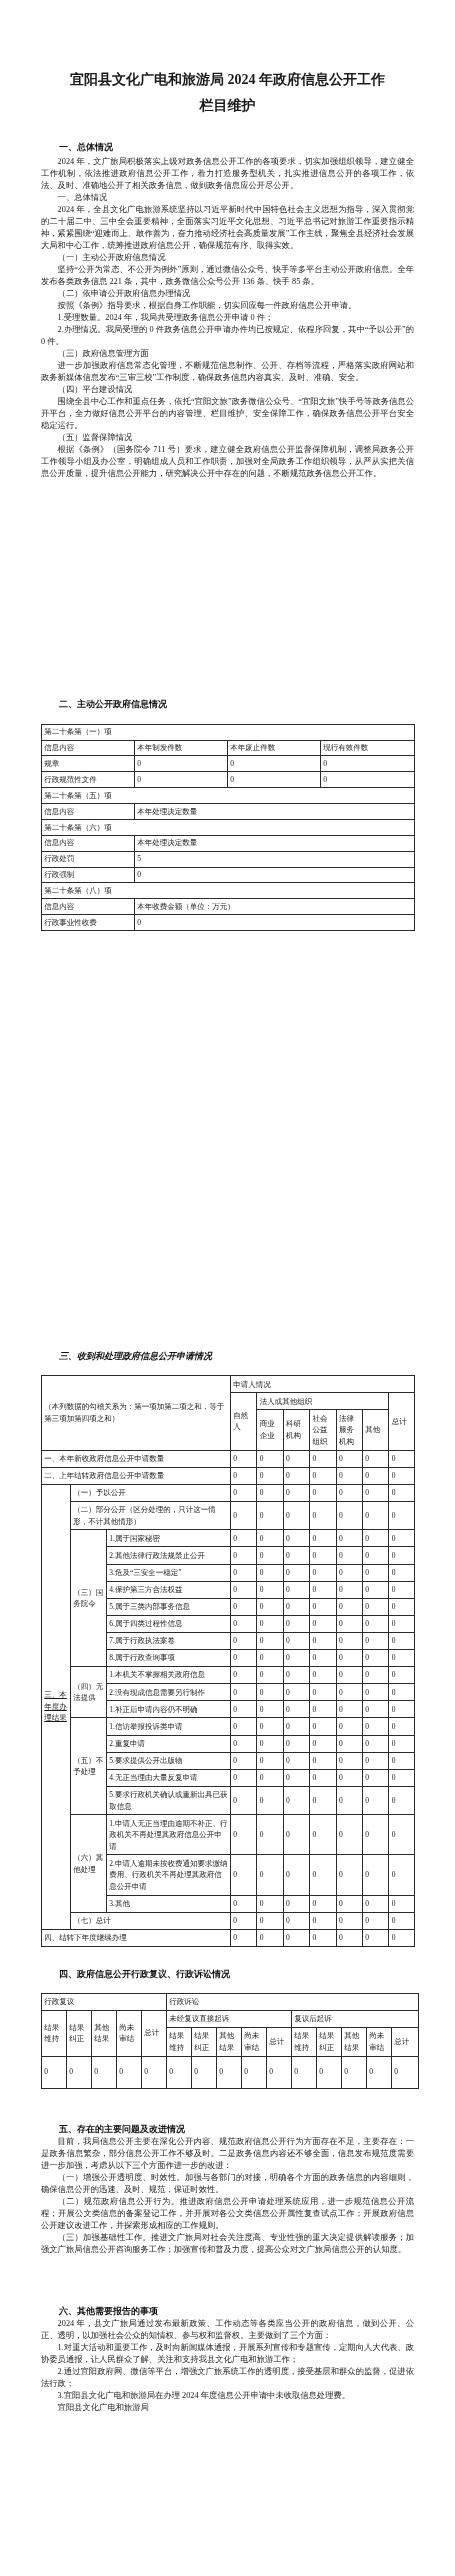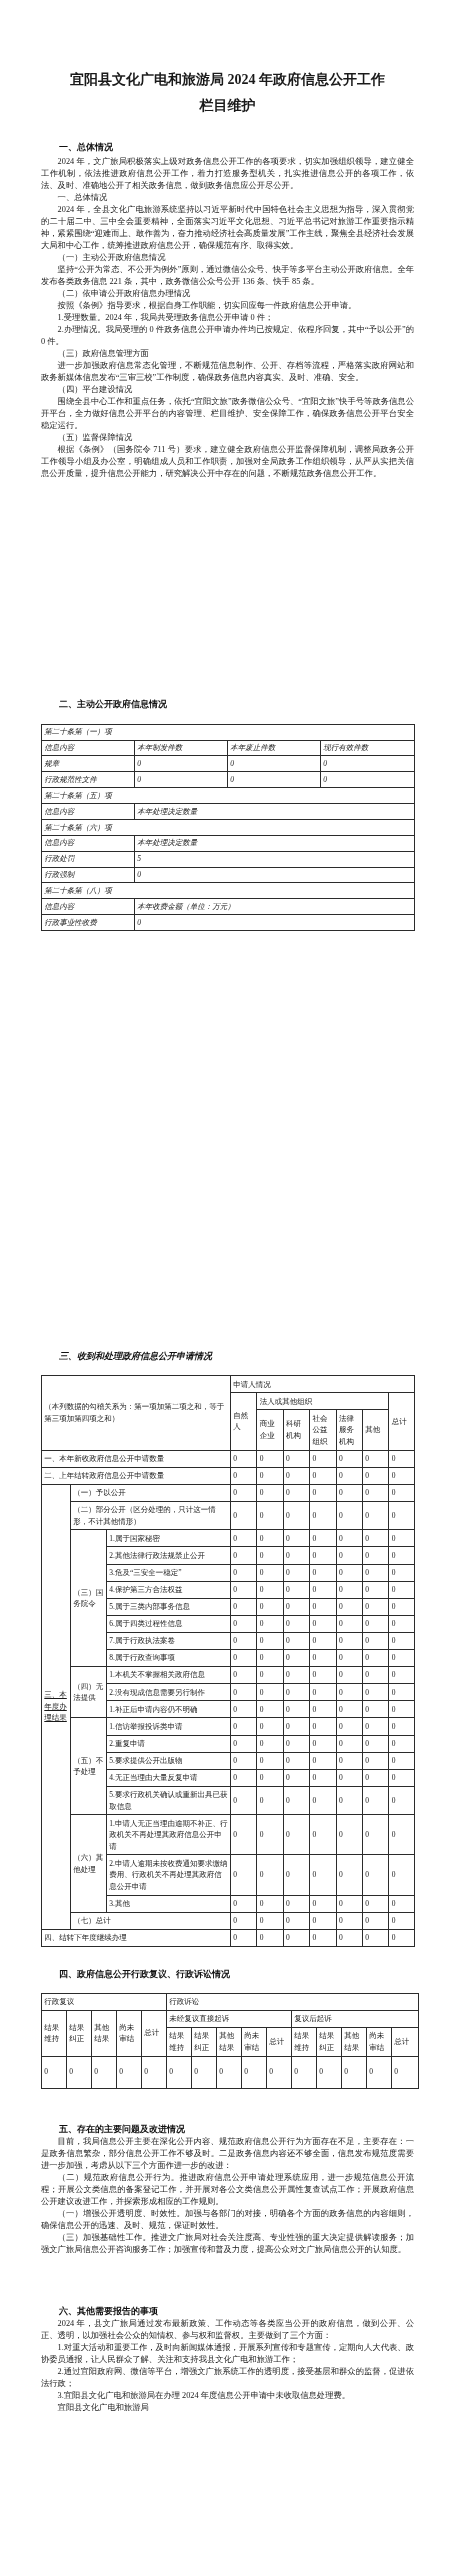--- a/index.html
+++ b/index.html
@@ -26,21 +26,21 @@
               border:1.1px solid #2b2b2b; }
   table.tbl td { border:0.6px solid #2b2b2b; font-size:7.5px; line-height:11.5px; padding:1.7px 2.3px;
                  vertical-align:middle; word-break:break-all; text-align:left; background:#fff; }
   table.t3 td, table.t4 td { padding:2.3px 2.3px; }
   td.hd   { background:var(--hdr-blue,#BDD6EE); text-align:center; font-size:8px; }
   td.c    { text-align:center; }
   td.note { text-align:left; }
   td.vert { text-align:center; padding:1.1px 2.9px;text-decoration:underline; }
   td.grp  { text-align:left; }
   td.tall { height:26.4px; vertical-align:middle; }
-  .t-proactive { margin-top:11.5px;font-style:italic; }
+  .t-proactive { margin-top:11.5px; }
   .t-requests  { margin-top:13.8px; }
   .t-review    { margin-top:24px; }
   .t4 td { font-size:7.2px; line-height:9.8px; }
 </style>
 </head>
 <body>
 
 <div class="page">
 
   <div class="doc-title">
@@ -808,22 +808,22 @@
 
             <td class="tall">0</td>
           </tr>
       </tbody>
   </table>
 
   <h2 class="sec-h h-problems">五、存在的主要问题及改进情况</h2>
   <div class="paras">
 
   <p class="para">目前，我局信息公开主要在深化公开内容、规范政府信息公开行为方面存在不足，主要存在：一是政务信息繁杂，部分信息公开工作不够及时。二是政务信息内容还不够全面，信息发布规范度需要进一步加强，考虑从以下三个方面作进一步的改进：</p>
+      <p class="para">（一）增强公开透明度、时效性。加强与各部门的对接，明确各个方面的政务信息的内容细则，确保信息公开的迅速、及时、规范，保证时效性。</p>
       <p class="para">（二）规范政府信息公开行为。推进政府信息公开申请处理系统应用，进一步规范信息公开流程；开展公文类信息的备案登记工作，并开展对各公文类信息公开属性复查试点工作；开展政府信息公开建议改进工作，并探索形成相应的工作规则。</p>
-      <p class="para">（一）增强公开透明度、时效性。加强与各部门的对接，明确各个方面的政务信息的内容细则，确保信息公开的迅速、及时、规范，保证时效性。</p>
       <p class="para">（三）加强基础性工作。推进文广旅局对社会关注度高、专业性强的重大决定提供解读服务；加强文广旅局信息公开咨询服务工作；加强宣传和普及力度，提高公众对文广旅局信息公开的认知度。</p>
     </div>
 
   <h2 class="sec-h h-other">六、其他需要报告的事项</h2>
   <div class="paras">
 
   <p class="para">2024 年，县文广旅局通过发布最新政策、工作动态等各类应当公开的政府信息，做到公开、公正、透明，以加强社会公众的知情权、参与权和监督权。主要做到了三个方面：</p>
       <p class="para">1.对重大活动和重要工作，及时向新闻媒体通报，开展系列宣传和专题宣传，定期向人大代表、政协委员通报，让人民群众了解、关注和支持我县文化广电和旅游工作；</p>
       <p class="para">2.通过宜阳政府网、微信等平台，增强文广旅系统工作的透明度，接受基层和群众的监督，促进依法行政；</p>
       <p class="para">3.宜阳县文化广电和旅游局在办理 2024 年度信息公开申请中未收取信息处理费。</p>

